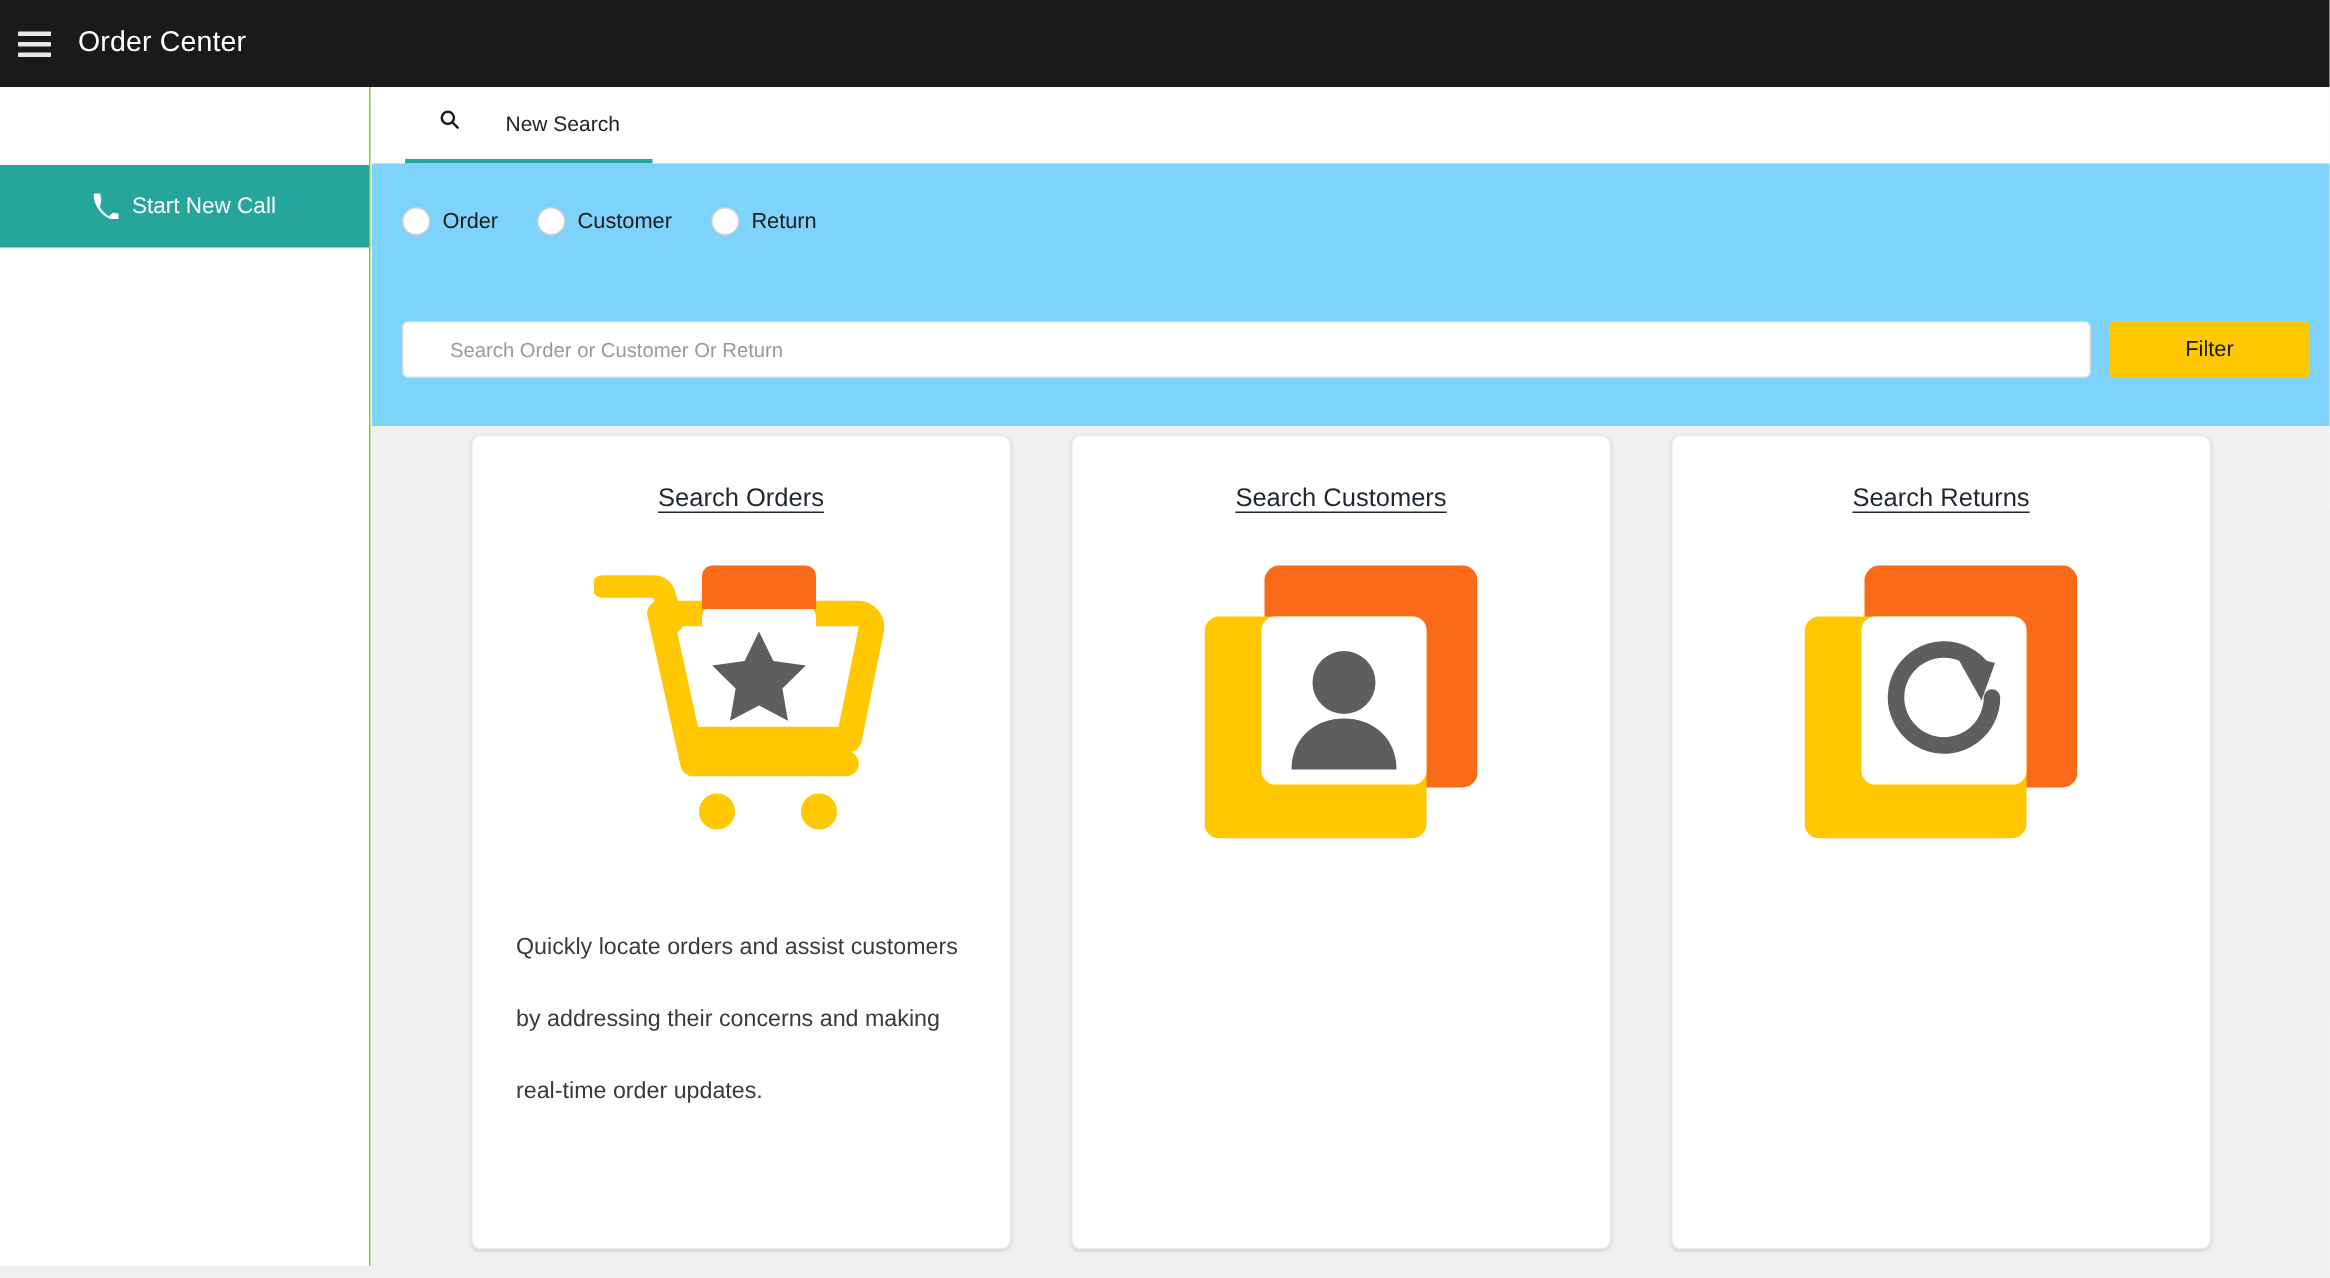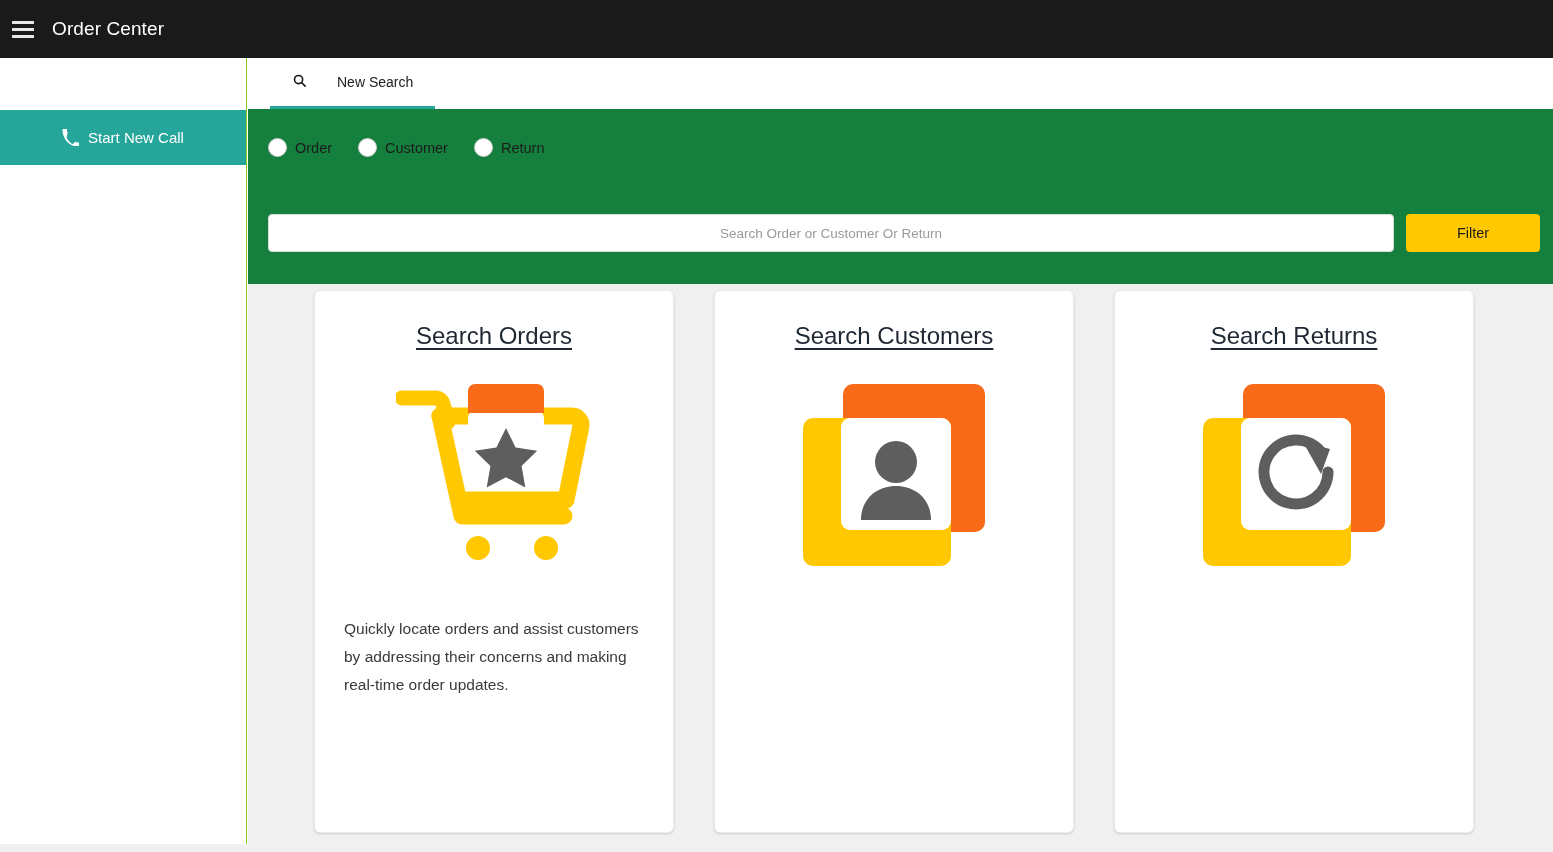--- a/index.html
+++ b/index.html
@@ -81,21 +81,21 @@
     cursor: pointer;
   }
   #tab-new-search .tlabel {
     font-size: 14px; color: #222; margin-left: 20px;
   }
 
   
   #filterbar {
     position: absolute; left: 0; top: 51px;
     width: 1305px; height: 175px;
-    background: #15803d;
+    background: #7dd3fc;
   }
   #radio-row {
     position: absolute; left: 20px; top: 29px;
     display: flex; align-items: center; gap: 26px;
   }
   .radio-opt {
     display: flex; align-items: center; gap: 8px;
     cursor: pointer;
   }
   .radio-dot {
@@ -118,21 +118,20 @@
     flex: 1 1 auto;
     height: 38px;
     border: 1px solid #dcdcdc;
     border-radius: 4px;
     background: #ffffff;
     padding: 0 31px;
     font-size: 13.5px;
     color: #333;
     font-family: "Liberation Sans", sans-serif;
     outline: none;
-    text-align: center;
   }
   #search-input::placeholder { color: #9a9a9a; }
   #filter-btn {
     flex: 0 0 auto;
     width: 134px; height: 38px;
     background: #ffc800;
     border: none;
     border-radius: 4px;
     color: #1b1b1b;
     font-size: 14.5px;
@@ -153,37 +152,37 @@
     background: #ffffff;
     border: 1px solid #eaeaea;
     border-radius: 6px;
     box-shadow: 0 1px 3px rgba(0,0,0,.10), 0 1px 2px rgba(0,0,0,.06);
     display: flex; flex-direction: column;
     align-items: center;
     padding-top: 32px;
     overflow: hidden;
   }
   .card-title {
-    font-size: 24px;
+    font-size: 17px;
     color: #1f2733;
     text-decoration: underline;
     text-underline-offset: 4px;
     cursor: pointer;
     line-height: 1.1;
   }
   .card-icon {
     margin-top: 22px;
     height: 200px;
     display: flex; align-items: center; justify-content: center;
   }
   .card-desc {
     margin-top: 44px;
     width: 300px;
     font-size: 15.5px;
-    line-height: 28px;
+    line-height: 48px;
     color: #3a3a3a;
     text-align: left;
   }
 
   
   #footer-strip {
     position: absolute; left: 0; top: 844px;
     width: 1553px; height: 8px;
     background: #f0f0f0;
   }

